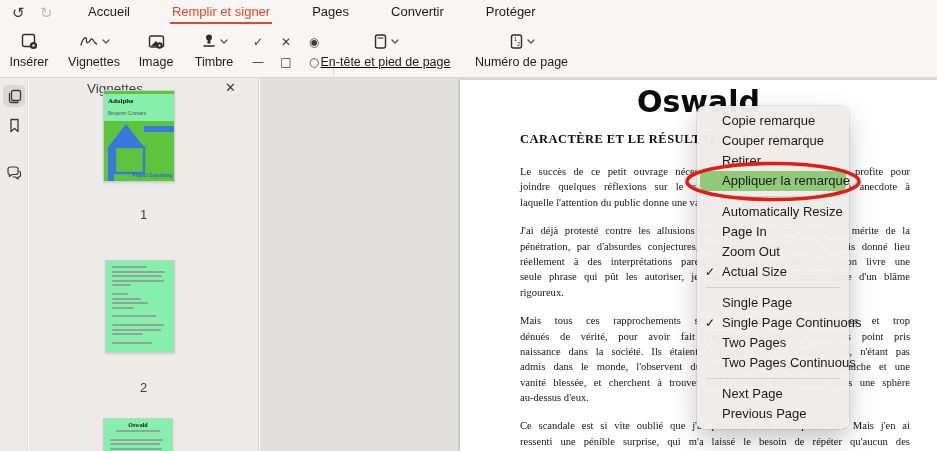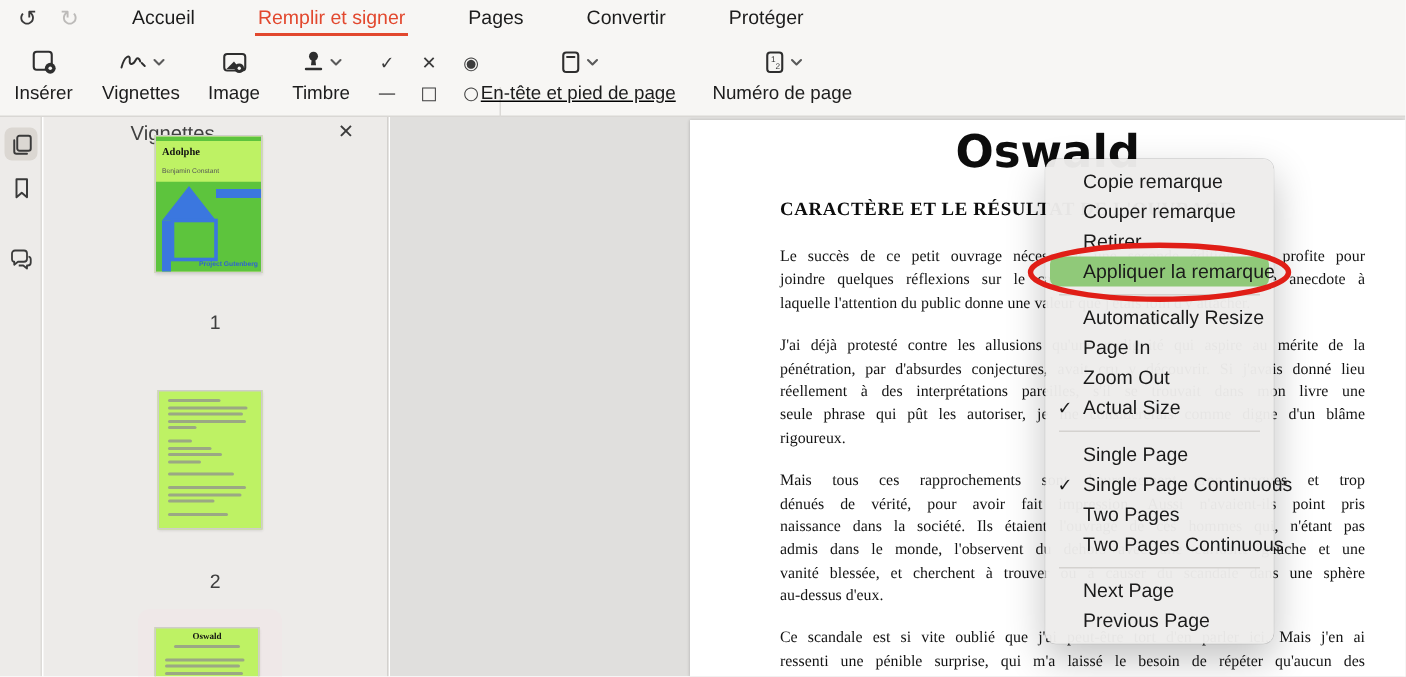--- a/index.html
+++ b/index.html
@@ -32,21 +32,21 @@
   
   #rail { position:absolute; left:0; top:78px; width:28px; height:373px; background:#EDEBE9; border-right:1px solid #DDDBD8; }
   .rail-btn { position:absolute; left:3px; width:22px; height:22px; border-radius:5px; display:flex; align-items:center; justify-content:center; }
   .rail-btn.sel { background:#DBD7D2; }
   
   #sidebar { position:absolute; left:29px; top:78px; width:230px; height:373px; background:#EDEBE9; border-right:1px solid #D3D1CE; }
   #sb-head { position:absolute; left:0; top:0; width:100%; height:22px; }
   #sb-title { position:absolute; left:10px; top:3px; font-size:13.5px; color:#404040;margin-left:48px; }
   #sb-close { position:absolute; right:22px; top:2px; font-size:13px; color:#3a3a3a; }
   .pagenum { position:absolute; width:100%; text-align:center; font-size:13px; color:#3f3f3f; }
-  .thumb { position:absolute; background:#bef264; border:1px solid #CFCDCA; box-shadow:0 1px 2px rgba(0,0,0,.12); overflow:hidden; }
+  .thumb { position:absolute; background:#86efac; border:1px solid #CFCDCA; box-shadow:0 1px 2px rgba(0,0,0,.12); overflow:hidden; }
   
   #thumb1 { left:74px; top:12px; width:72px; height:92px; }
   #cover-topstrip { position:absolute; left:0; top:0; width:100%; height:3px; background:#5DC43D; }
   #cover-title { position:absolute; left:4px; top:6px; font-size:7px; font-weight:bold; color:#111; font-family:"Liberation Serif", serif; }
   #cover-author { position:absolute; left:4px; top:20px; font-size:4.5px; color:#555; }
   #cover-art { position:absolute; left:0; top:30px; width:72px; height:62px; }
   #cover-pg { position:absolute; right:2px; bottom:3px; font-size:4.5px; font-weight:bold; color:#2f63d0; }
   
   #thumb2 { left:76px; top:182px; width:70px; height:93px; padding:5px 6px; }
   .ln { height:2px; background:#8f8f8f; opacity:.75; margin-bottom:2.6px; border-radius:1px; }

